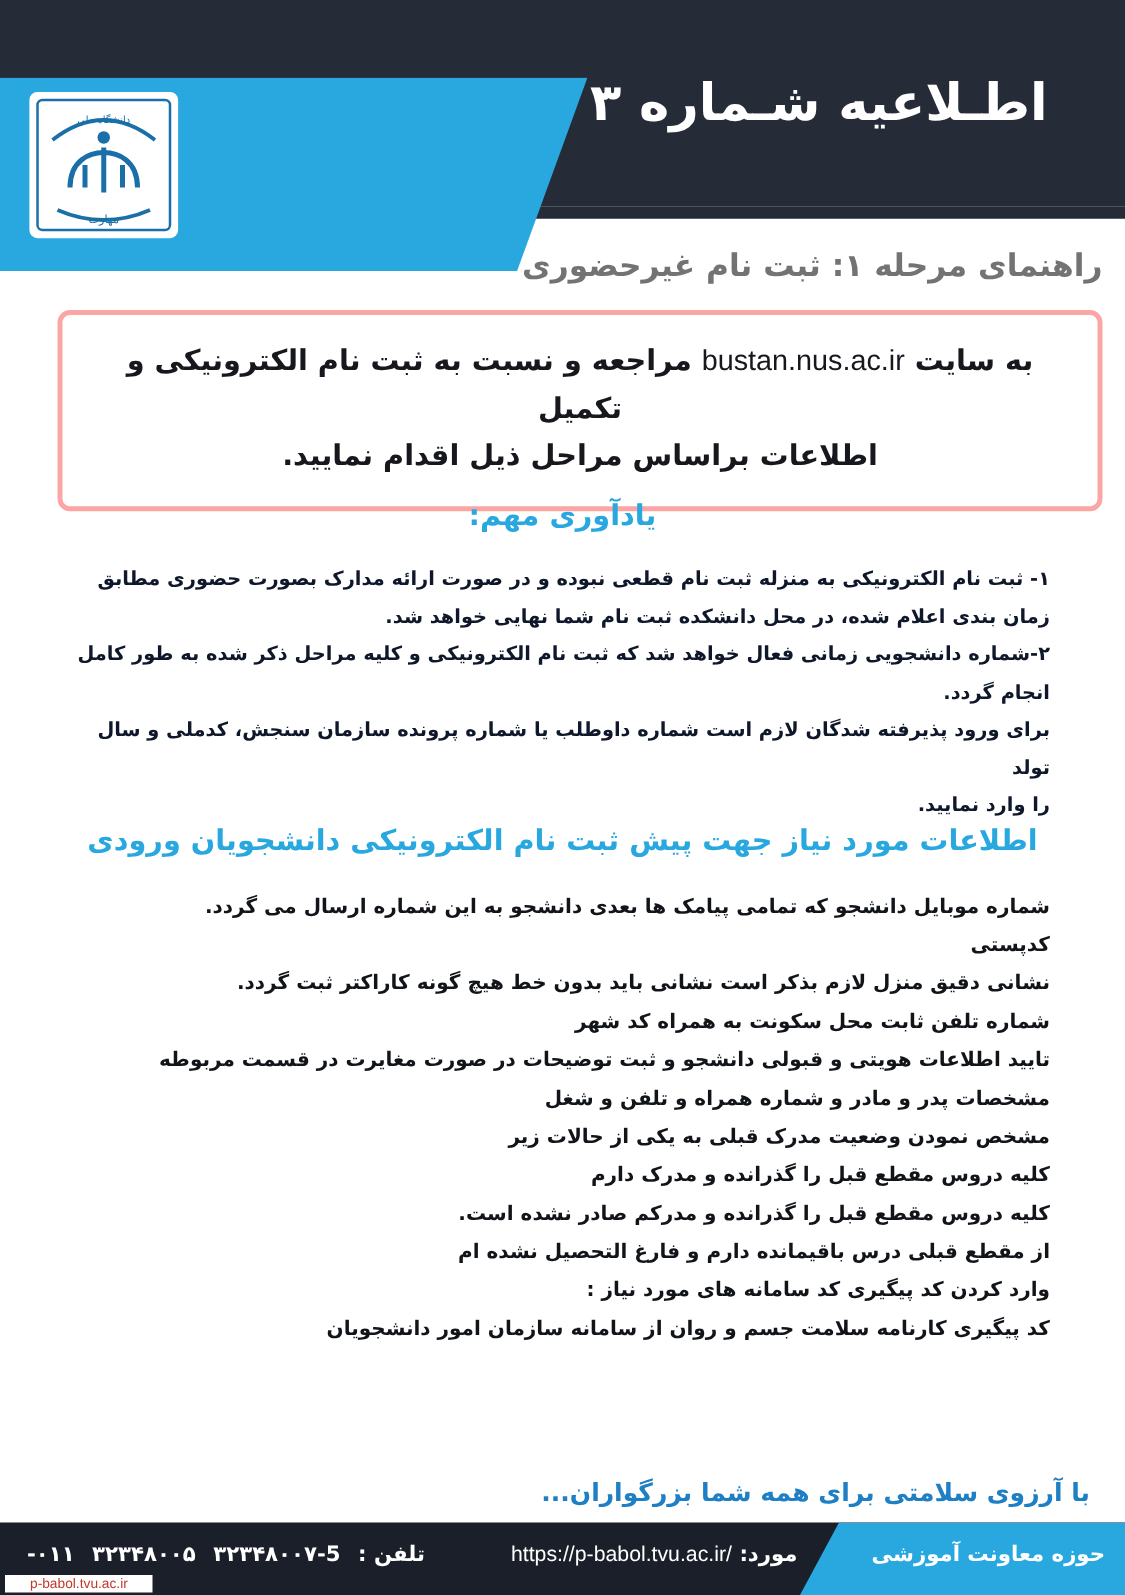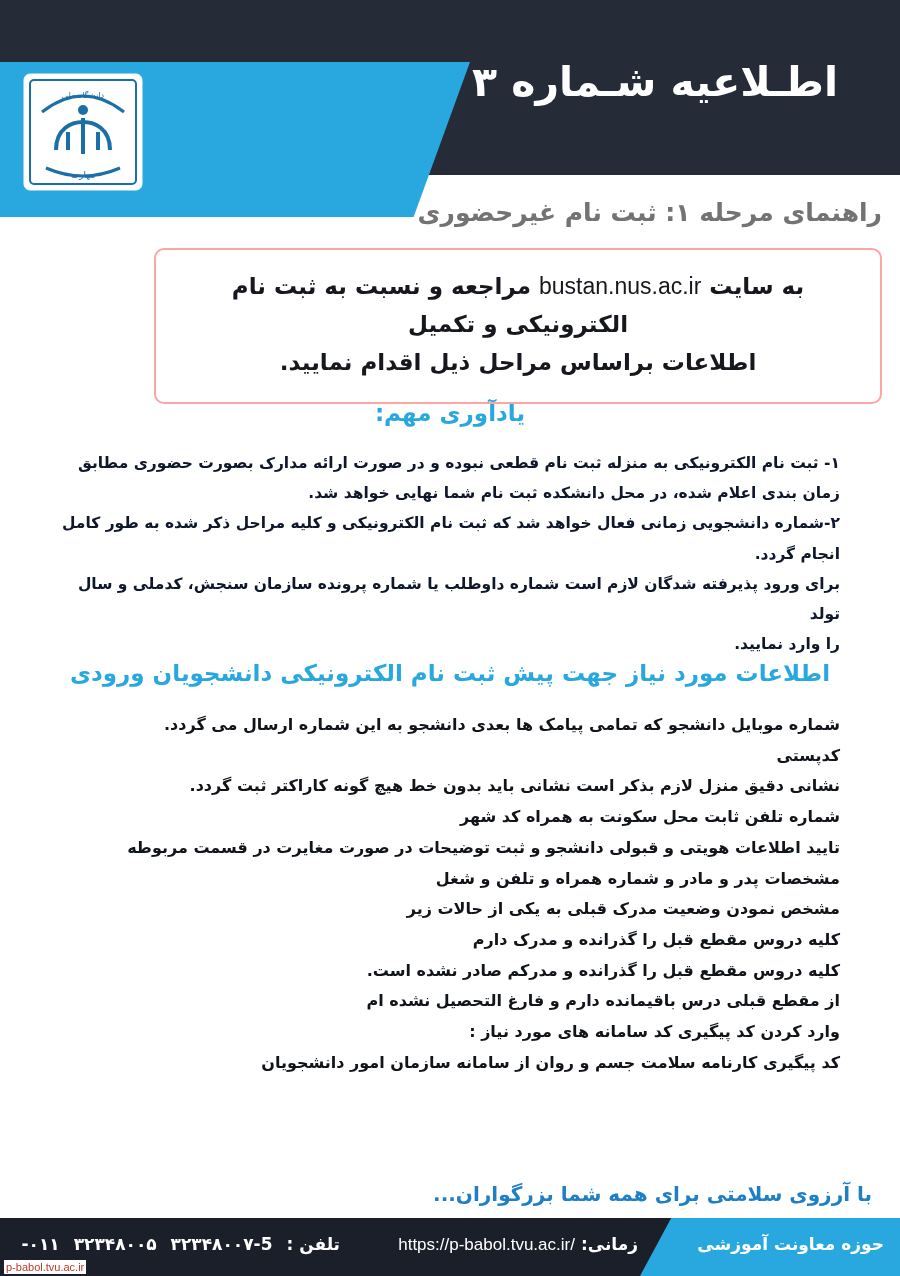--- a/index.html
+++ b/index.html
@@ -85,23 +85,23 @@
     font-weight: bold;
     direction: rtl;
     margin-top: 12px;
   }
 
   
   .site-box {
     position: absolute;
     top: 248px;
     right: 18px;
-    width: 728px;
+    width: 836px;
     box-sizing: border-box;
-    border: 2px solid #fca5a5;
+    border: 4px solid #fca5a5;
     border-radius: 10px;
     padding: 18px 22px 20px 22px;
     text-align: center;
     direction: rtl;
   }
   .site-box-line {
     color: #16181d;
     font-size: 23px;
     font-weight: bold;
     line-height: 1.65;
@@ -233,21 +233,21 @@
     direction: rtl;
   }
   .footer-phone span { margin-left: 8px; }
   .watermark {
     position: absolute;
     bottom: 2px;
     left: 4px;
     background: #ffffff;
     color: #c0392b;
     font-size: 11px;
-    padding: 1px 2px;
+    padding: 1px 20px;
     font-family: "Liberation Sans", sans-serif;
     direction: ltr;
   }
 </style>
 </head>
 <body>
 
 <div class="page">
 
   <div class="header">
@@ -308,21 +308,21 @@
 
   <div class="wish">با آرزوی سلامتی برای همه شما بزرگواران...</div>
 
   <div class="footer">
     <div class="footer-dark"></div>
     <div class="footer-blue"></div>
 
     <div class="footer-unit">حوزه معاونت آموزشی</div>
 
     <div class="footer-site">
-      <span>زمانی:</span><span class="url">https://p-babol.tvu.ac.ir/</span>
+      <span>مورد:</span><span class="url">https://p-babol.tvu.ac.ir/</span>
     </div>
 
     <div class="footer-phone">
       <span>تلفن :</span>
       <span>5-۳۲۳۴۸۰۰۷</span>
       <span>۳۲۳۴۸۰۰۵</span>
       <span>۰۱۱-</span>
     </div>
 
     <div class="watermark">p-babol.tvu.ac.ir</div>

